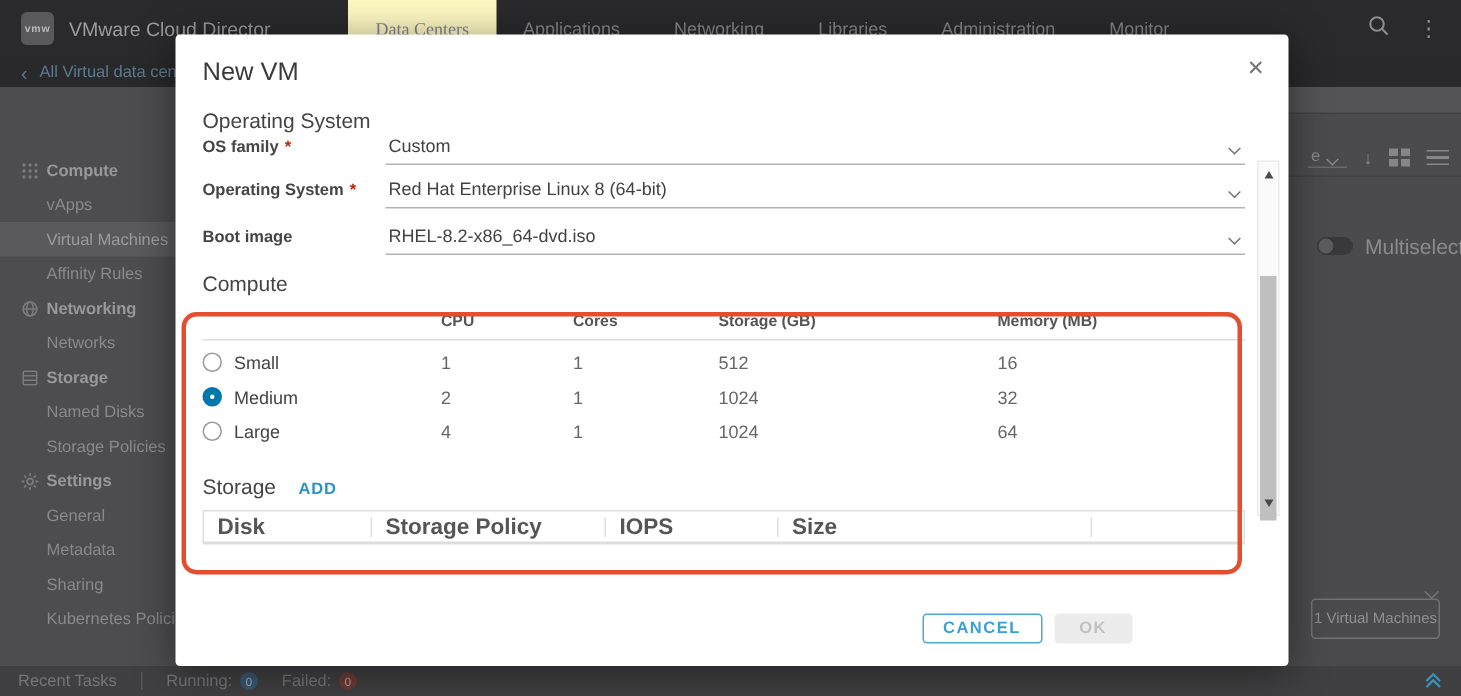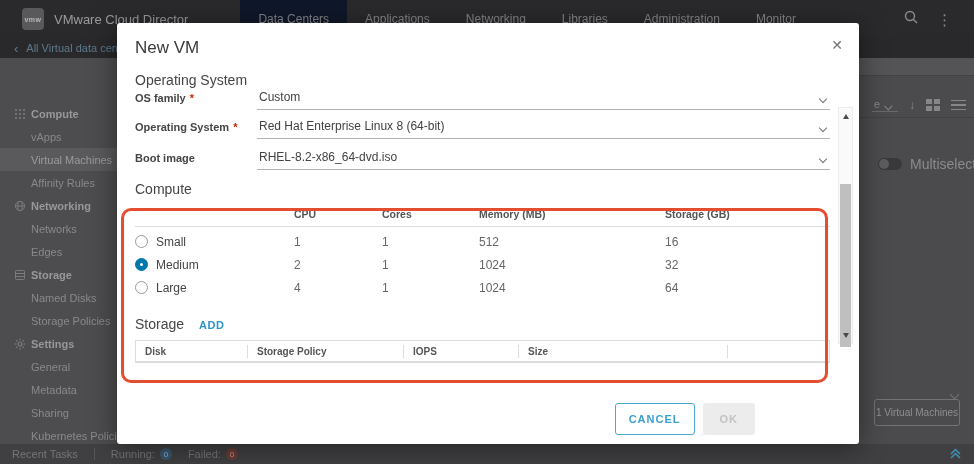--- a/index.html
+++ b/index.html
@@ -1,25 +1,25 @@
 <!DOCTYPE html>
 <html><head>
 <meta charset="utf-8">
 <style>
   * { margin:0; padding:0; box-sizing:border-box; }
   body { font-family:"Liberation Sans", sans-serif; background:#222; }
   .screen { position:relative; width:974px; height:464px; overflow:hidden; background:#4b4b4d; }
 
   
-  .topnav { position:absolute; top:0; left:0; right:0; height:38px; background:#2a2a2c; display:flex; align-items:center; padding:0 22px; }
+  .topnav { position:absolute; top:0; left:0; right:0; height:38px; background:#2a2a2c; display:flex; align-items:center; padding:0 14px; }
   .logo-box { width:22px; height:22px; border-radius:4px; background:#59595b; color:#b9babc; font-size:7px; font-weight:bold; display:flex; align-items:center; justify-content:center; letter-spacing:.5px; }
   .brand { color:#9b9c9e; font-size:13px; margin-left:10px; }
   .nav-items { display:flex; align-items:center; height:38px; margin-left:52px; }
   .nav-item { color:#85868a; font-size:12px; padding:0 18px; height:38px; display:flex; align-items:center; cursor:pointer; }
-  .nav-item.active { background:#0f172a; }
+  .nav-item.active { background:#fef9c3;font-family:Liberation Serif, serif; }
   .nav-right { margin-left:auto; display:flex; align-items:center; gap:18px; }
   .kebab { color:#8a8b8d; font-size:15px; line-height:1; }
 
   .breadcrumb-bar { position:absolute; top:38px; left:0; right:0; height:20px; background:#29292b; display:flex; align-items:center; padding-left:14px; color:#5d7a8c; font-size:11px; gap:8px; white-space:nowrap; overflow:hidden; }
   .bc-chevron { font-size:13px; color:#5d7a8c; }
 
   .sidebar { position:absolute; top:58px; left:0; bottom:20px; width:117px; background:#4d4d4f; overflow:hidden; }
   .side-item { height:23px; display:flex; align-items:center; font-size:11px; color:#88898c; padding-left:31px; position:relative; white-space:nowrap; cursor:pointer; }
   .side-item.first { margin-top:44px; }
   .side-item.lvl1 { color:#97989b; font-weight:bold; }
@@ -80,35 +80,35 @@
 
   .size-table { margin-top:11px; }
   .st-header { display:grid; grid-template-columns:159px 88px 97px 186px 1fr; font-size:10.5px; font-weight:bold; color:#555; padding-bottom:6px; border-bottom:1px solid #ddd; }
   .st-row { display:grid; grid-template-columns:159px 88px 97px 186px 1fr; align-items:center; height:23px; font-size:12px; color:#666; }
   .st-row.r1 { margin-top:3px; }
   .st-row .opt-cell { display:flex; align-items:center; gap:8px; color:#444; }
 
   .h-storage-row { margin-top:17px; display:flex; align-items:baseline; gap:15px; }
   .add-link { font-size:11px; font-weight:bold; color:#2c93c8; letter-spacing:.5px; cursor:pointer; }
   .storage-table { margin-top:8px; border:1px solid #ddd; }
-  .sg-header { display:grid; grid-template-columns:112px 156px 115px 209px 1fr; height:21px; align-items:center; font-size:10px; font-weight:bold; color:#555; border-bottom:1px solid #ddd; }
+  .sg-header { display:grid; grid-template-columns:112px 156px 115px 209px 1fr; height:21px; align-items:center; font-size:15px; font-weight:bold; color:#555; border-bottom:1px solid #ddd; }
   .sg-header > div { padding-left:9px; height:13px; line-height:13px; border-right:1px solid #ddd; }
   .sg-header > div:last-child { border-right:none; }
 
   .annotation { position:absolute; left:4px; top:140px; width:707px; height:175px; border:3px solid #e44d2e; border-radius:10px; pointer-events:none; z-index:5; }
 
   .vscroll { position:absolute; right:6px; top:39px; bottom:50px; width:15px; background:#fafafa; border:1px solid #ececec; }
   .vs-arrow { position:absolute; left:0; right:0; height:12px; display:flex; align-items:center; justify-content:center; }
   .vs-arrow.up { top:2px; } .vs-arrow.down { bottom:2px; }
   .tri-up { width:0; height:0; border-left:3.5px solid transparent; border-right:3.5px solid transparent; border-bottom:5px solid #4a4a4a; }
   .tri-down { width:0; height:0; border-left:3.5px solid transparent; border-right:3.5px solid transparent; border-top:5px solid #4a4a4a; }
   .vs-thumb { position:absolute; left:1px; right:1px; top:76px; height:163px; background:#bfbfbf; }
 
   .modal-footer { height:50px; flex:none; display:flex; align-items:center; justify-content:flex-end; padding-right:104px; gap:8px; }
-  .btn { font-family:inherit; font-size:11px; font-weight:bold; letter-spacing:1px; border-radius:3px; height:32px; cursor:pointer; }
+  .btn { font-family:inherit; font-size:11px; font-weight:bold; letter-spacing:1px; border-radius:3px; height:20px; cursor:pointer; }
   .btn-cancel { background:#fff; border:1px solid #49a8d4; color:#3aa0d1; padding:0 13px; }
   .btn-ok { background:#ececec; border:none; color:#c2c2c2; padding:0 17px; }
 </style>
 </head>
 <body>
 
 <div class="screen">
 
   <div class="topnav">
     <div class="logo-box">
@@ -172,23 +172,20 @@
           <svg width="12" height="12" viewBox="0 0 12 12">
             <circle cx="6" cy="6" r="4.6" fill="none" stroke="#8a8b8d" stroke-width="1"></circle>
             <line x1="1.4" y1="6" x2="10.6" y2="6" stroke="#8a8b8d" stroke-width="1"></line>
             <ellipse cx="6" cy="6" rx="2.2" ry="4.6" fill="none" stroke="#8a8b8d" stroke-width="1"></ellipse>
           </svg>
         </span>
       <span>Networking</span>
     </div>
     <div class="side-item">
         <span>Networks</span>
-      </div>
-    <div class="side-item">
-        <span>Edges</span>
       </div>
     <div class="side-item lvl1">
       <span class="side-icon">
           <svg width="12" height="12" viewBox="0 0 12 12">
             <rect x="1.5" y="1.5" width="9" height="9" rx="1" fill="none" stroke="#8a8b8d" stroke-width="1"></rect>
             <line x1="1.5" y1="4.5" x2="10.5" y2="4.5" stroke="#8a8b8d" stroke-width="1"></line>
             <line x1="1.5" y1="7.5" x2="10.5" y2="7.5" stroke="#8a8b8d" stroke-width="1"></line>
           </svg>
         </span>
       <span>Storage</span>
@@ -314,22 +311,22 @@
       </div>
 
       <div class="section-h h-compute">Compute</div>
 
 
       <div class="size-table">
         <div class="st-header">
           <div></div>
           <div>CPU</div>
           <div>Cores</div>
+          <div>Storage (GB)</div>
           <div>Memory (MB)</div>
-          <div>Storage (GB)</div>
         </div>
         <div class="st-row r1">
           <div class="opt-cell">
               <span class="radio"></span>
               <span>Small</span>
             </div>
           <div>1</div>
           <div>1</div>
           <div>512</div>
           <div>16</div>

